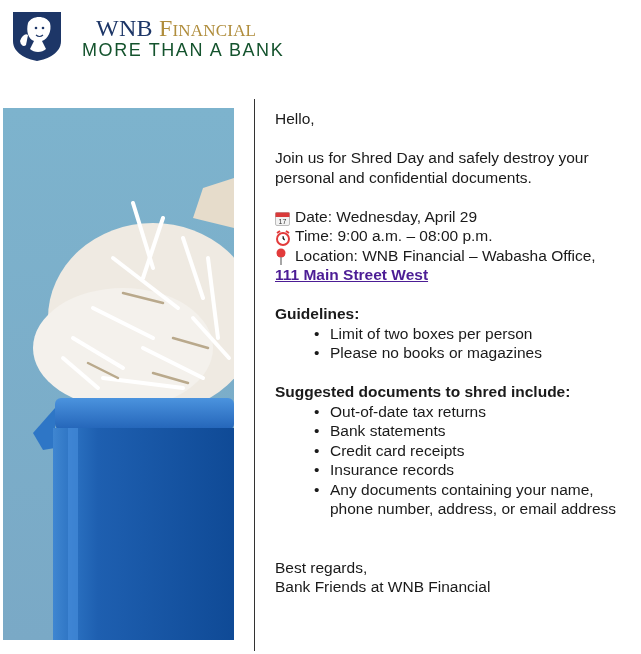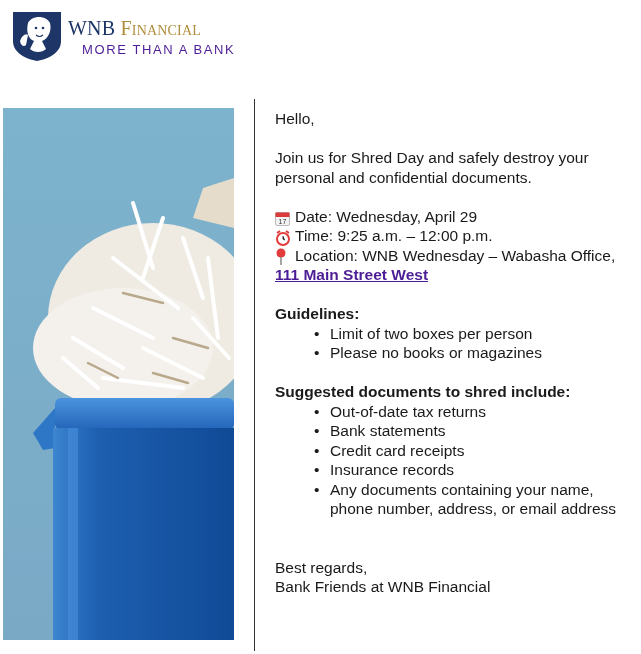--- a/index.html
+++ b/index.html
@@ -1,24 +1,24 @@
 <!DOCTYPE html>
 <html><head>
 <meta charset="utf-8">
 <style>
   html, body { margin:0; padding:0; background:#ffffff; }
   body { width:641px; height:654px; position:relative; overflow:hidden;
          font-family:"Liberation Sans", sans-serif; color:#1a1a1a; }
   .logo { position:absolute; left:12px; top:10px; height:52px; display:flex; align-items:center; }
   .shield { width:50px; height:51px; position:relative; }
   .logo-text { margin-left:6px; display:flex; flex-direction:column; }
-  .logo-name { font-family:"Liberation Serif", serif; font-size:20px; line-height:28px; letter-spacing:0.2px; }
+  .logo-name { font-family:"Liberation Serif", serif; font-size:24px; line-height:28px; letter-spacing:0.2px;text-align:center; }
   .logo-name .wnb { color:#1d3667; font-weight:normal; }
   .logo-name .fin { color:#b08d3c; font-variant:small-caps; }
-  .logo-tag { font-family:"Liberation Sans", sans-serif; font-size:13px; color:#4c1d95; letter-spacing:1.6px; margin-left:14px; line-height:16px; }
+  .logo-tag { font-family:"Liberation Sans", sans-serif; font-size:18px; color:#14532d; letter-spacing:1.6px; margin-left:14px; line-height:16px; }
 
   .photo { position:absolute; left:3px; top:108px; width:231px; height:532px; overflow:hidden; }
   .divider { position:absolute; left:254px; top:99px; width:1px; height:552px; background:#333; }
 
   .content { position:absolute; left:275px; top:109px; width:360px; font-size:15.5px; line-height:19.5px; }
   .content p { margin:0; }
   .gap { height:19.5px; }
   .evt-line { display:flex; align-items:flex-end; white-space:nowrap; }
   .emoji { width:17px; display:inline-flex; justify-content:flex-start; align-items:center; margin-right:3px; }
   a.addr { color:#4c1d95; text-decoration:underline;font-weight:bold; }
@@ -119,30 +119,30 @@
     <span>Date: Wednesday, April 29</span>
   </div>
   <div class="evt-line">
     <span class="emoji">
       <svg width="16" height="16" viewBox="0 0 16 16">
           <circle cx="8" cy="9" r="6" fill="#fff" stroke="#e23b3b" stroke-width="2"></circle>
           <path d="M2 3 L5 1 M14 3 L11 1" stroke="#e23b3b" stroke-width="2"></path>
           <path d="M8 6 L8 9 L10 10" stroke="#333" stroke-width="1"></path>
         </svg>
     </span>
-    <span>Time: 9:25 a.m. – 12:00 p.m.</span>
+    <span>Time: 9:00 a.m. – 08:00 p.m.</span>
   </div>
   <div class="evt-line">
     <span class="emoji">
       <svg width="14" height="17" viewBox="0 0 14 17">
           <circle cx="6" cy="5" r="4.5" fill="#e23b3b"></circle>
           <line x1="6" y1="9" x2="6" y2="17" stroke="#888" stroke-width="1.5"></line>
         </svg>
     </span>
-    <span>Location: WNB Wednesday – Wabasha Office,</span>
+    <span>Location: WNB Financial – Wabasha Office,</span>
   </div>
   <p><a class="addr" href="#">111 Main Street West</a></p>
   <div class="gap"></div>
 
   <p class="hdr">Guidelines:</p>
   <ul>
     <li>Limit of two boxes per person</li>
     <li>Please no books or magazines</li>
   </ul>
   <div class="gap"></div>

